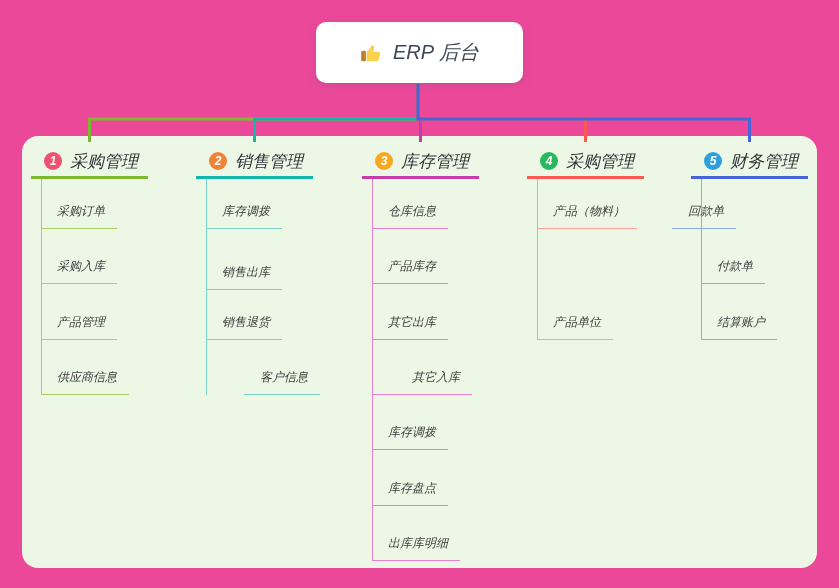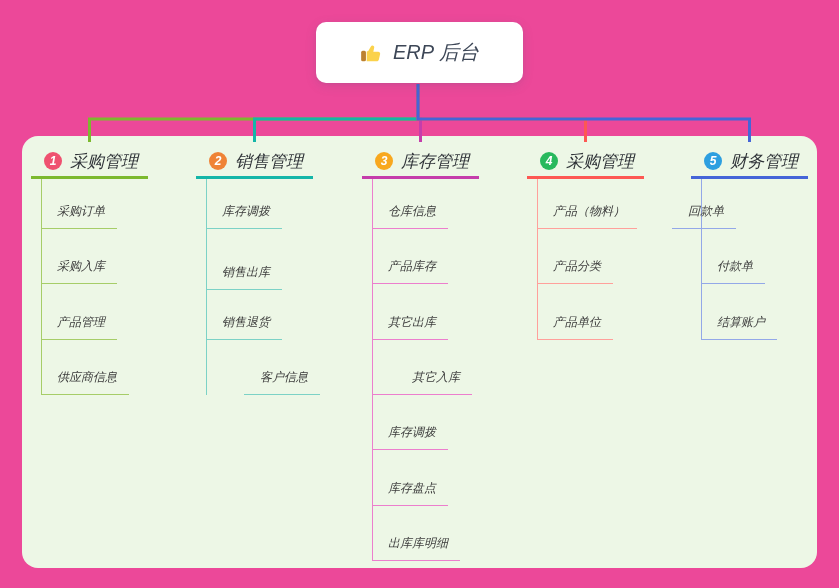--- a/index.html
+++ b/index.html
@@ -88,21 +88,20 @@
       <div class="child-node" style="left: 372px; top: 366.9px; border-bottom: 1px solid rgb(236, 126, 205); padding-left: 40px;">其它入库</div>
       <div class="child-node" style="left: 372px; top: 422.2px; border-bottom: 1px solid rgb(236, 126, 205);">库存调拨</div>
       <div class="child-node" style="left: 372px; top: 477.5px; border-bottom: 1px solid rgb(236, 126, 205);">库存盘点</div>
       <div class="child-node" style="left: 372px; top: 532.8px; border-bottom: 1px solid rgb(236, 126, 205);">出库库明细</div>
       <div class="branch-header" style="left: 527px; top: 146px; width: 117px; border-bottom: 3px solid rgb(253, 88, 83);">
         <span class="num-badge" style="background: rgb(40, 185, 93);">4</span>
         <span>采购管理</span>
       </div>
       <div class="v-line" style="left: 537px; top: 179px; height: 160.6px; background: rgb(255, 160, 155);"></div>
       <div class="child-node" style="left: 537px; top: 201px; border-bottom: 1px solid rgb(255, 160, 155);">产品（物料）</div>
-      <div class="child-node" style="left: 537px; top: 256.3px; border-bottom: 1px solid rgb(255, 160, 155);">产品分类</div>
       <div class="child-node" style="left: 537px; top: 311.6px; border-bottom: 1px solid rgb(255, 160, 155);">产品单位</div>
       <div class="branch-header" style="left: 691px; top: 146px; width: 117px; border-bottom: 3px solid rgb(69, 101, 216);">
         <span class="num-badge" style="background: rgb(45, 159, 224);">5</span>
         <span>财务管理</span>
       </div>
       <div class="v-line" style="left: 701px; top: 179px; height: 160.6px; background: rgb(147, 168, 232);"></div>
       <div class="child-node" style="left: 672px; top: 201px; border-bottom: 1px solid rgb(147, 168, 232);">回款单</div>
       <div class="child-node" style="left: 701px; top: 256.3px; border-bottom: 1px solid rgb(147, 168, 232);">付款单</div>
       <div class="child-node" style="left: 701px; top: 311.6px; border-bottom: 1px solid rgb(147, 168, 232);">结算账户</div>
     </div>

